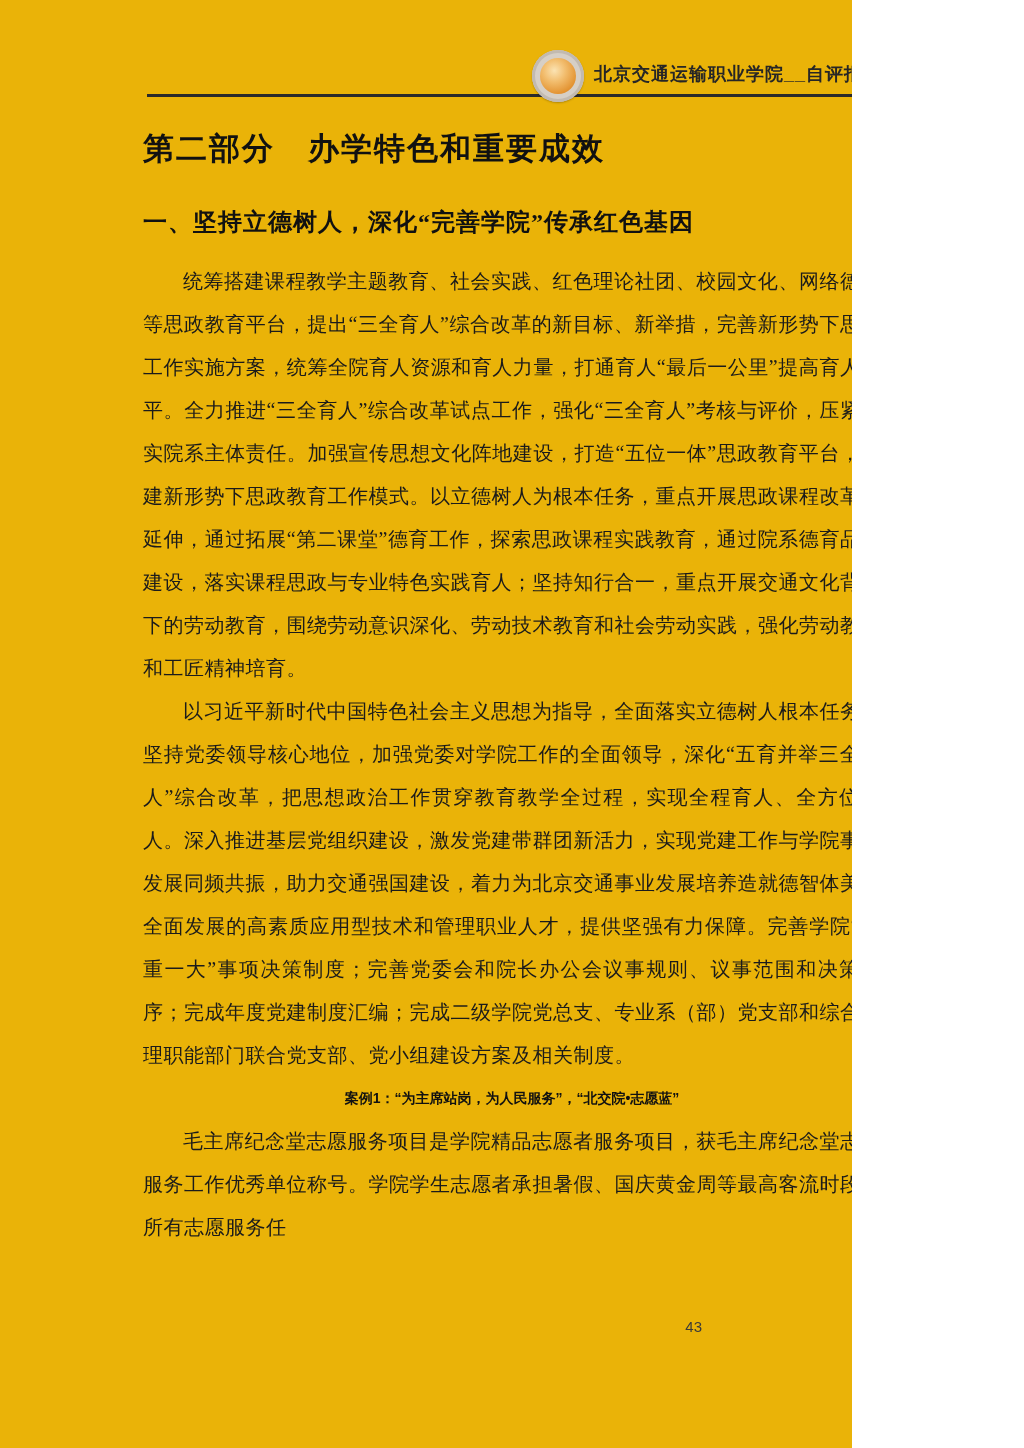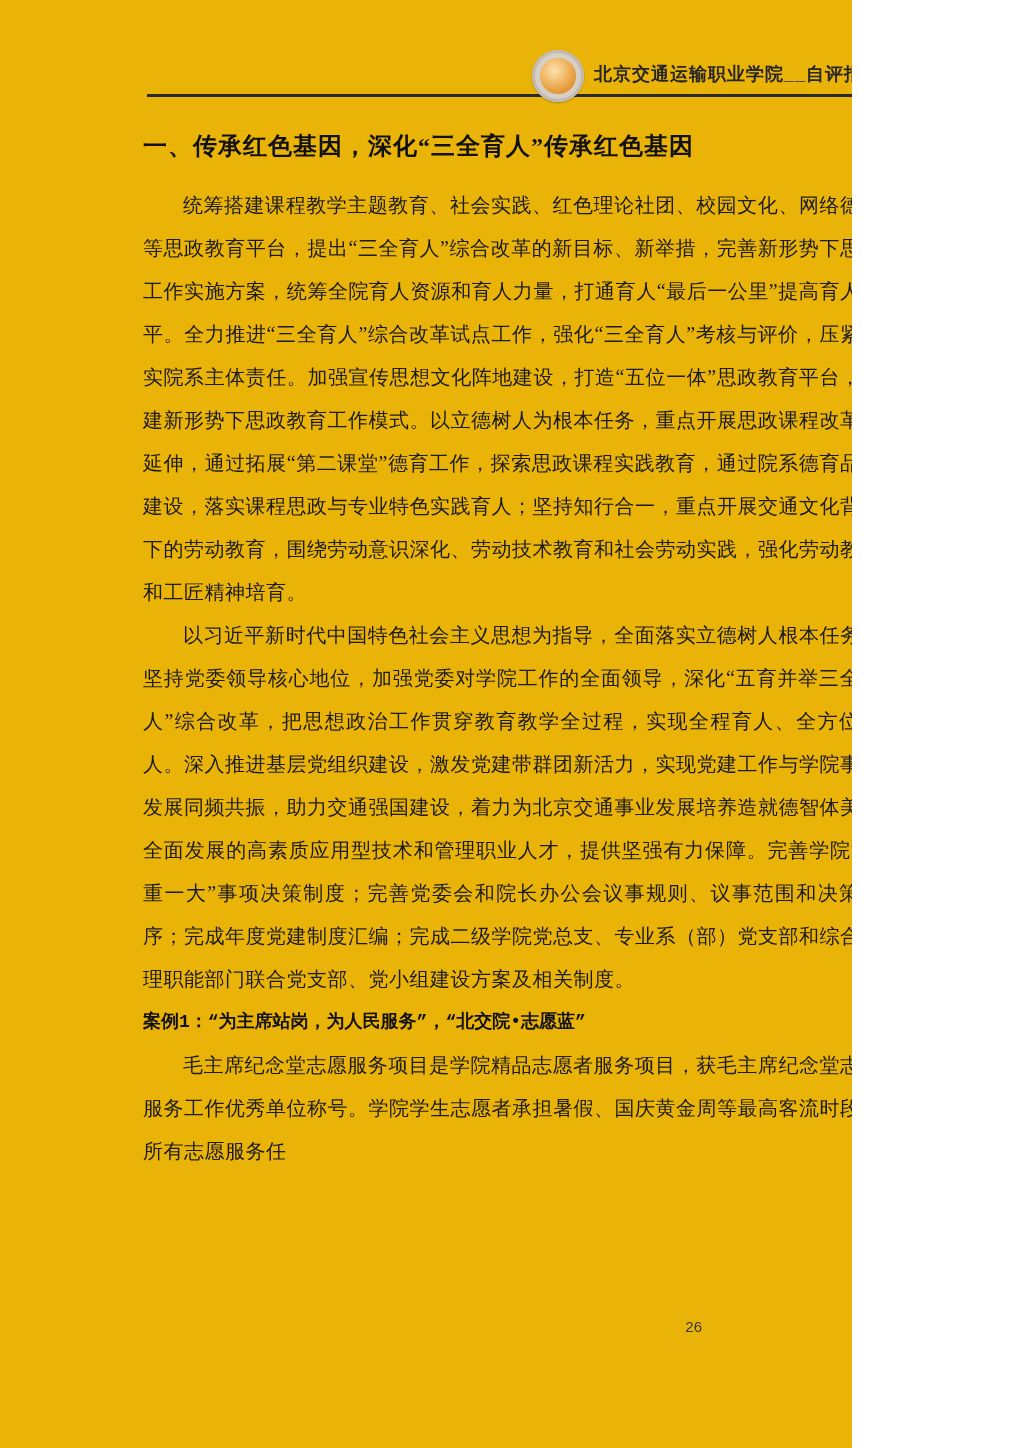--- a/index.html
+++ b/index.html
@@ -88,26 +88,27 @@
   .section-heading {
     margin: 36px 0 22px 0;
     font-size: 24px;
     font-weight: bold;
     letter-spacing: 1px;
     color: #111;
     font-family: "Liberation Serif", serif;
   }
   .case-heading {
     margin: 0;
-    font-size: 18px;
+    font-size: 14px;
     font-weight: bold;
     line-height: 43px;
+    text-align: center;
     text-indent: 0;
     color: #111;
-    font-family: Liberation Mono, monospace;
+    font-family: Liberation Sans, sans-serif;
   }
   
   .page-number {
     position: absolute;
     top: 1318px;
     right: 150px;
     font-size: 15px;
     font-family: "Liberation Sans", sans-serif;
     color: #3a3a3a;
   }
@@ -117,29 +118,30 @@
 
 <div class="page">
 
   <header class="header">
     <span class="logo"></span>
     <span class="header-title">北京交通运输职业学院__自评报告</span>
   </header>
 
   <main class="content">
 
+    <h1 class="part-title">第二部分　办学特色和重要成效</h1>
 
 
-    <h2 class="section-heading">一、传承红色基因，深化“三全育人”传承红色基因</h2>
+    <h2 class="section-heading">一、坚持立德树人，深化“完善学院”传承红色基因</h2>
 
     <p class="body-para">统筹搭建课程教学主题教育、社会实践、红色理论社团、校园文化、网络德育等思政教育平台，提出“三全育人”综合改革的新目标、新举措，完善新形势下思政工作实施方案，统筹全院育人资源和育人力量，打通育人“最后一公里”提高育人水平。全力推进“三全育人”综合改革试点工作，强化“三全育人”考核与评价，压紧压实院系主体责任。加强宣传思想文化阵地建设，打造“五位一体”思政教育平台，构建新形势下思政教育工作模式。以立德树人为根本任务，重点开展思政课程改革和延伸，通过拓展“第二课堂”德育工作，探索思政课程实践教育，通过院系德育品牌建设，落实课程思政与专业特色实践育人；坚持知行合一，重点开展交通文化背景下的劳动教育，围绕劳动意识深化、劳动技术教育和社会劳动实践，强化劳动教育和工匠精神培育。</p>
 
     <p class="body-para">以习近平新时代中国特色社会主义思想为指导，全面落实立德树人根本任务，坚持党委领导核心地位，加强党委对学院工作的全面领导，深化“五育并举三全育人”综合改革，把思想政治工作贯穿教育教学全过程，实现全程育人、全方位育人。深入推进基层党组织建设，激发党建带群团新活力，实现党建工作与学院事业发展同频共振，助力交通强国建设，着力为北京交通事业发展培养造就德智体美劳全面发展的高素质应用型技术和管理职业人才，提供坚强有力保障。完善学院“三重一大”事项决策制度；完善党委会和院长办公会议事规则、议事范围和决策程序；完成年度党建制度汇编；完成二级学院党总支、专业系（部）党支部和综合管理职能部门联合党支部、党小组建设方案及相关制度。</p>
 
     <p class="case-heading">案例1：“为主席站岗，为人民服务”，“北交院•志愿蓝”</p>
 
     <p class="body-para">毛主席纪念堂志愿服务项目是学院精品志愿者服务项目，获毛主席纪念堂志愿服务工作优秀单位称号。学院学生志愿者承担暑假、国庆黄金周等最高客流时段的所有志愿服务任</p>
 
   </main>
 
-  <span class="page-number">26</span>
+  <span class="page-number">43</span>
 
 </div>
 
 </body></html>

